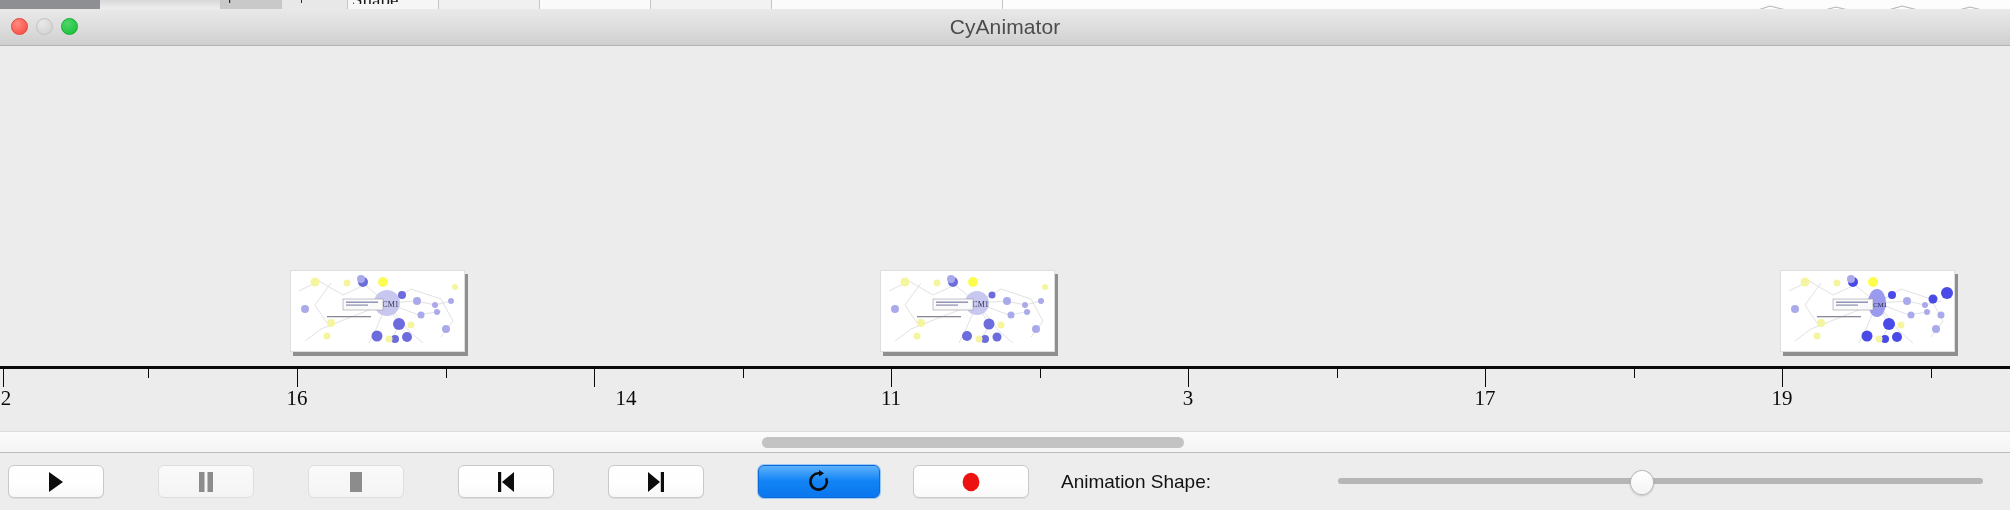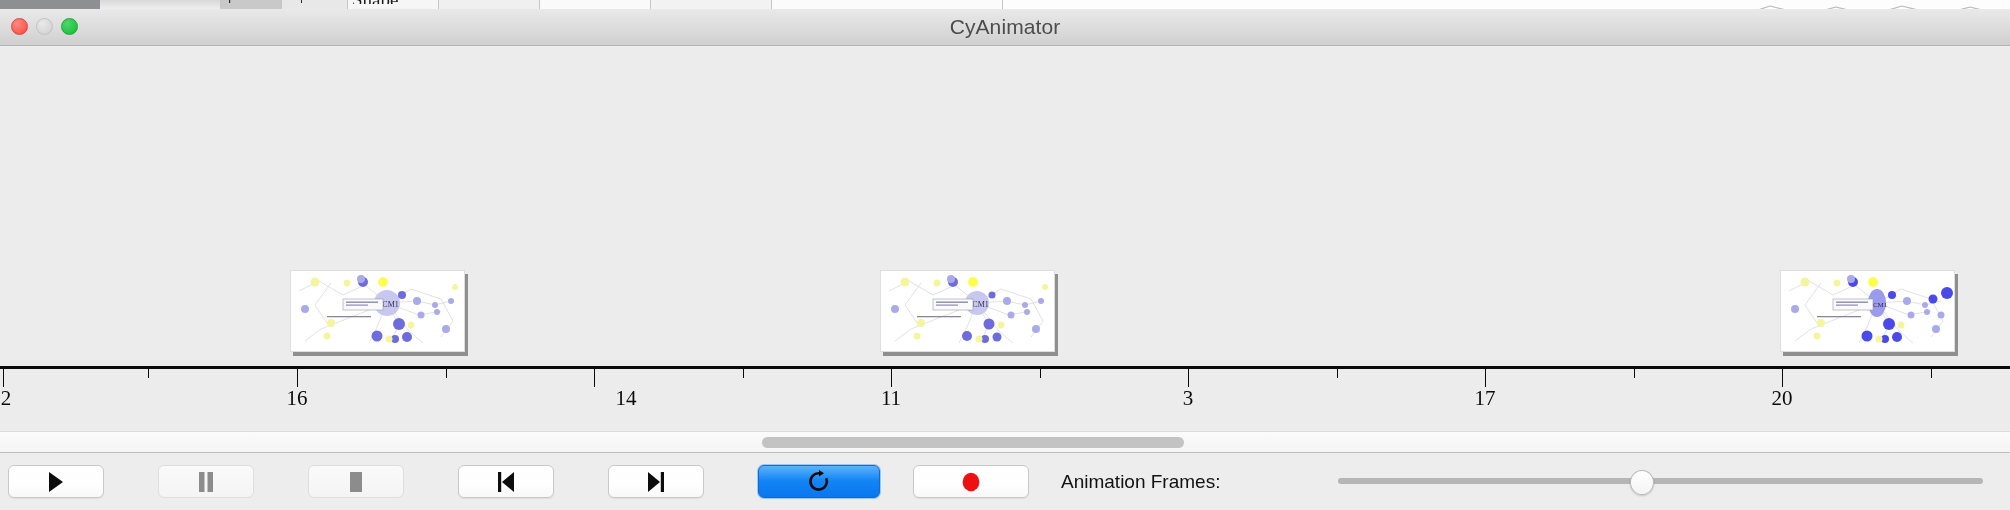--- a/index.html
+++ b/index.html
@@ -546,21 +546,21 @@
       <div class="tick major" style="left:1188px"></div>
       <div class="tick major" style="left:1485px"></div>
       <div class="tick major" style="left:1782px"></div>
 
       <div class="tick-label" style="left:6px">2</div>
       <div class="tick-label" style="left:297px">16</div>
       <div class="tick-label" style="left:626px">14</div>
       <div class="tick-label" style="left:891px">11</div>
       <div class="tick-label" style="left:1188px">3</div>
       <div class="tick-label" style="left:1485px">17</div>
-      <div class="tick-label" style="left:1782px">20</div>
+      <div class="tick-label" style="left:1782px">19</div>
 
     </div>
 
     <div class="hscroll">
       <div class="hscroll-thumb" style="left:762px;width:422px"></div>
     </div>
 
     <div class="transport">
 
       <div class="tbtn" style="left:8px;width:96px">
@@ -602,21 +602,21 @@
           <path d="M11 0 L11 6.4 L16 3.2 Z" fill="#0d0d0d"></path>
         </svg>
       </div>
 
       <div class="tbtn" style="left:913px;width:116px">
         <svg width="22" height="22" viewBox="0 0 22 22">
           <ellipse cx="11" cy="11" rx="8.4" ry="9.2" fill="#ee1111"></ellipse>
         </svg>
       </div>
 
-      <div class="speed-label">Animation Frames:</div>
+      <div class="speed-label">Animation Shape:</div>
 
       <div class="slider">
         <div class="slider-track"></div>
         <div class="slider-thumb" style="left:303px"></div>
       </div>
     </div>
 
   </div>
 </div>
 

